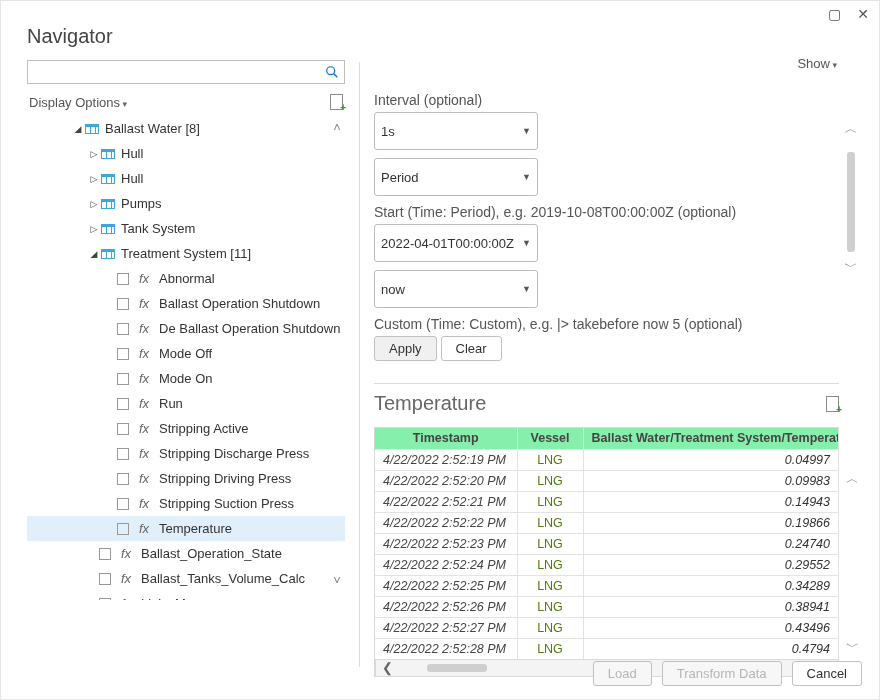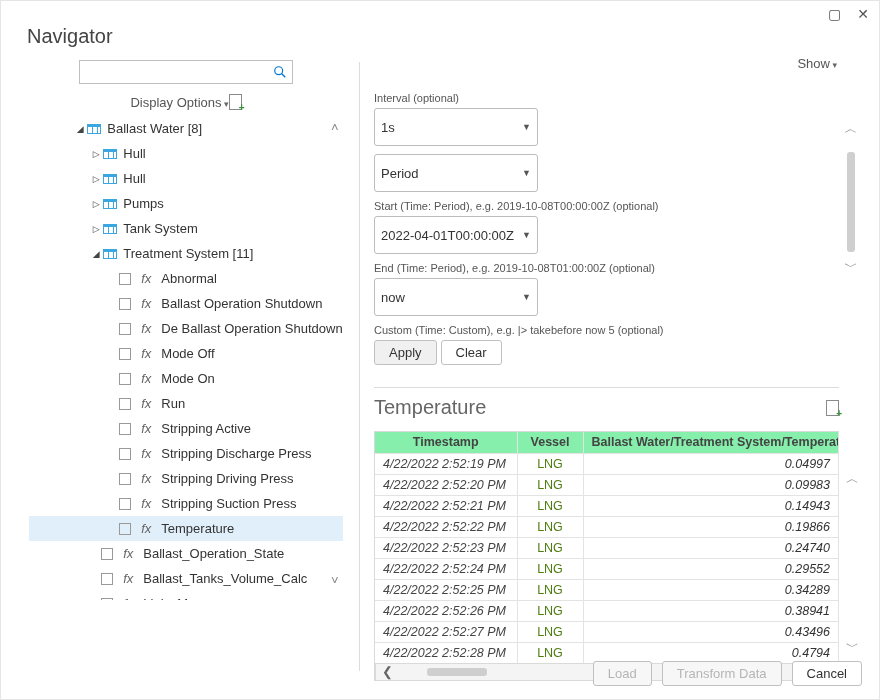--- a/index.html
+++ b/index.html
@@ -30,21 +30,20 @@
   .content {
     display: flex;
     padding: 0 16px 0 26px;
     gap: 14px;
   }
   
   .left {
     width: 318px;
     display: flex;
     flex-direction: column;
-    align-items: center;
   }
   .searchbox {
     display: flex;
     border: 1px solid #bfbfbf;
     height: 24px;
   }
   .searchbox input {
     flex: 1;
     border: none;
     padding: 2px 6px;
@@ -145,21 +144,21 @@
   }
   .showmenu {
     position: absolute;
     right: 26px; top: -4px;
     font-size: 13px;
     color: #555;
     cursor: pointer;
   }
   .showmenu::after { content: " ▾"; font-size: 9px; color: #666; }
   .formblock { margin-top: 32px; }
-  .flabel { font-size: 11px; color: #555; margin: 2px 0 4px 0; }
+  .flabel { font-size: 14px; color: #555; margin: 2px 0 4px 0; }
   .combo {
     width: 164px;
     height: 38px;
     border: 1px solid #bcbcbc;
     border-radius: 3px;
     display: flex;
     align-items: center;
     justify-content: space-between;
     padding: 0 6px;
     font-size: 13px;
@@ -429,21 +428,20 @@
         <span>Period</span>
         <span class="dd">▼</span>
       </div>
 
       <div class="flabel">Start (Time: Period), e.g. 2019-10-08T00:00:00Z (optional)</div>
       <div class="combo">
         <span>2022-04-01T00:00:00Z</span>
         <span class="dd">▼</span>
       </div>
 
-      <div class="flabel">End (Time: Period), e.g. 2019-10-08T01:00:00Z (optional)</div>
       <div class="combo">
         <span>now</span>
         <span class="dd">▼</span>
       </div>
 
       <div class="flabel">Custom (Time: Custom), e.g. |&gt; takebefore now 5 (optional)</div>
 
       <div class="btnrow">
         <div class="btn primary">Apply</div>
         <div class="btn">Clear</div>

